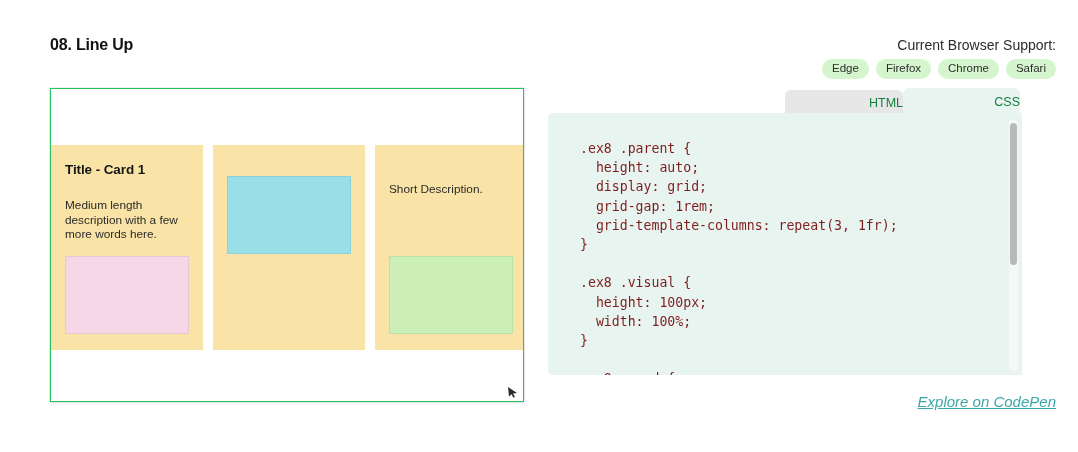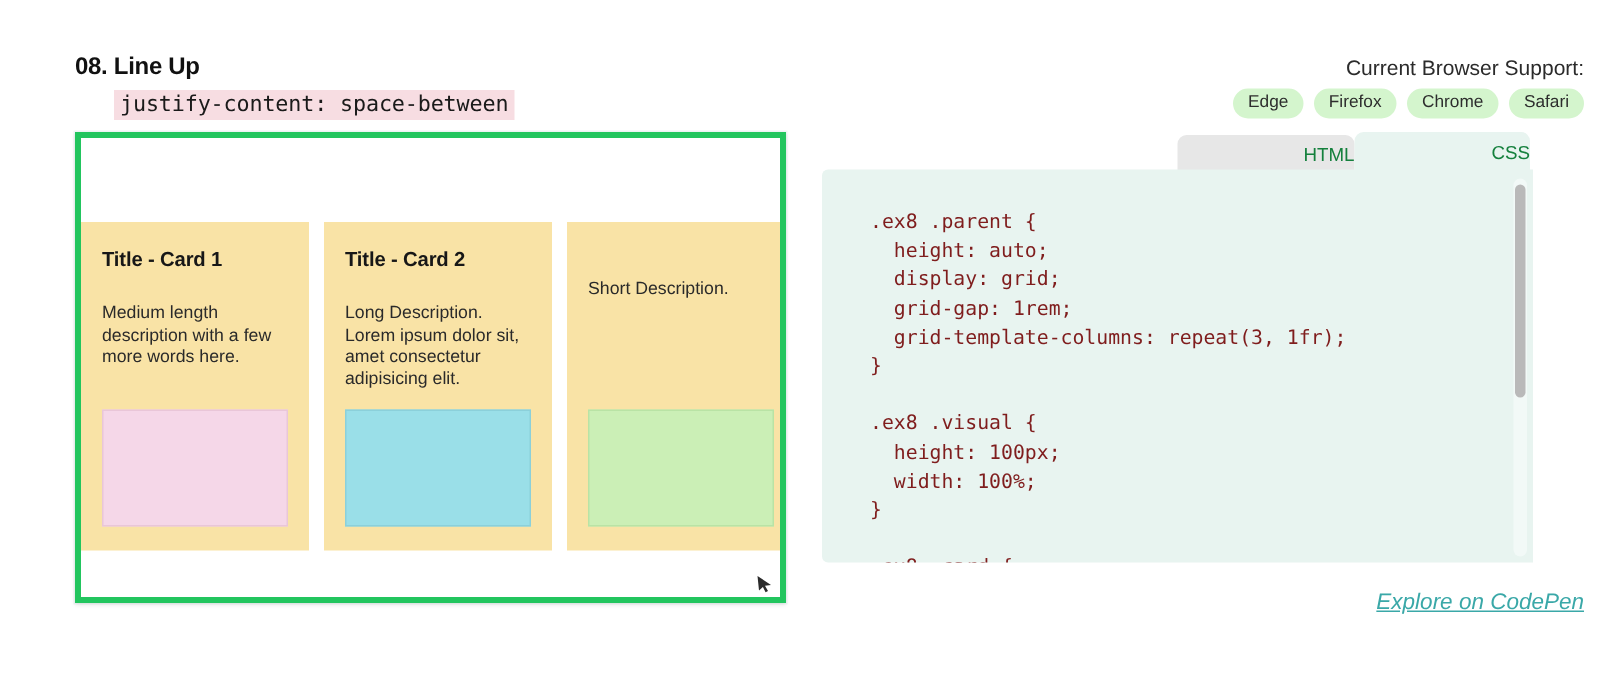--- a/index.html
+++ b/index.html
@@ -33,21 +33,21 @@
     background: #d4f5cd; color: #2d2d2d;
     border-radius: 11px; font-size: 11.5px;
     padding: 3px 10px 4px 10px; line-height: 13px; white-space: nowrap;
   }
 
   
   .demo-panel {
     position: absolute; left: 50px; top: 88px;
     width: 474px; height: 314px;
     background: #ffffff;
-    border: 4px solid #22c55e;
+    border: 1px solid #22c55e;
     box-shadow: 0 1px 3px rgba(0,0,0,0.10), 0 0 0 1px rgba(230,240,240,0.6);
     overflow: hidden;
   }
   .demo-grid {
     position: absolute; left: 0; top: 56px;
     display: flex; gap: 10px; width: 720px;
   }
   .card {
     background: #f9e3a6; width: 152px; min-height: 201px;
     padding: 17px 14px 16px 14px;
@@ -115,21 +115,20 @@
     text-decoration: underline; cursor: pointer; margin-top: 12px;
   }
 </style>
 </head>
 <body>
 
 <div id="root">
 
   <div class="title-block">
     <div class="page-title">08. Line Up</div>
-    <div class="prop-code">justify-content: space-between</div>
   </div>
 
   <div class="support">
     <div class="support-label">Current Browser Support:</div>
     <div class="badges">
       <span class="badge">Edge</span>
       <span class="badge">Firefox</span>
       <span class="badge">Chrome</span>
       <span class="badge">Safari</span>
     </div>
@@ -140,24 +139,20 @@
 
       <div class="card">
         <div class="card-head">
           <div class="card-title">Title - Card 1</div>
           <div class="card-desc">Medium length description with a few more words here.</div>
         </div>
         <div class="visual pink"></div>
       </div>
 
       <div class="card">
-        <div class="card-head">
-          <div class="card-title">Title - Card 2</div>
-          <div class="card-desc">Long Description. Lorem ipsum dolor sit, amet consectetur adipisicing elit.</div>
-        </div>
         <div class="visual cyan"></div>
       </div>
 
       <div class="card">
         <div class="card-head">
           <div class="card-desc">Short Description.</div>
         </div>
         <div class="visual green"></div>
       </div>
 

